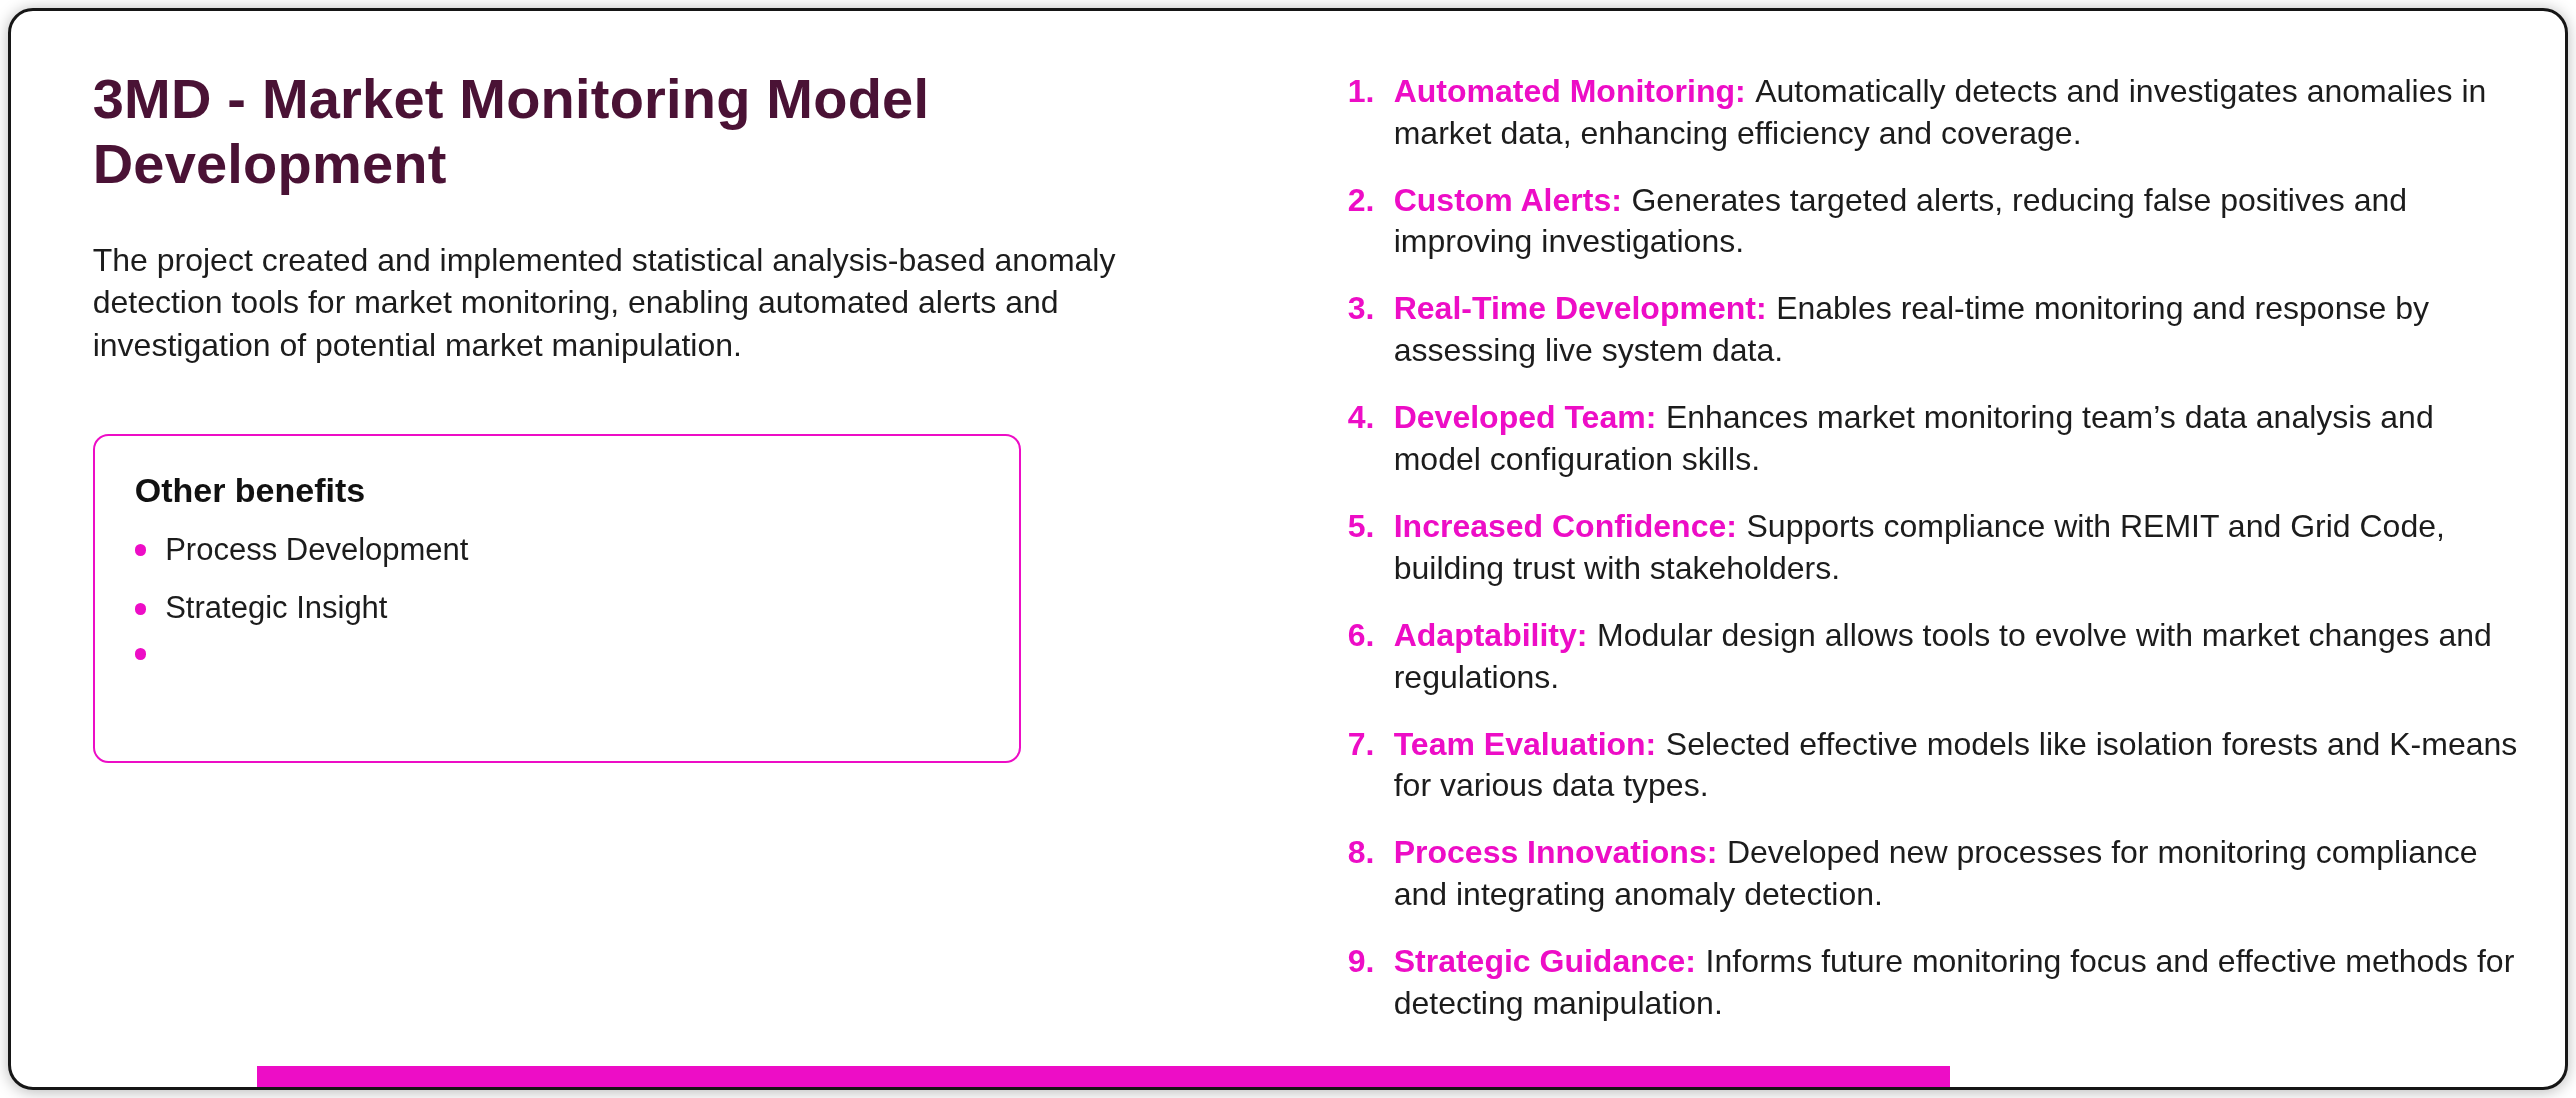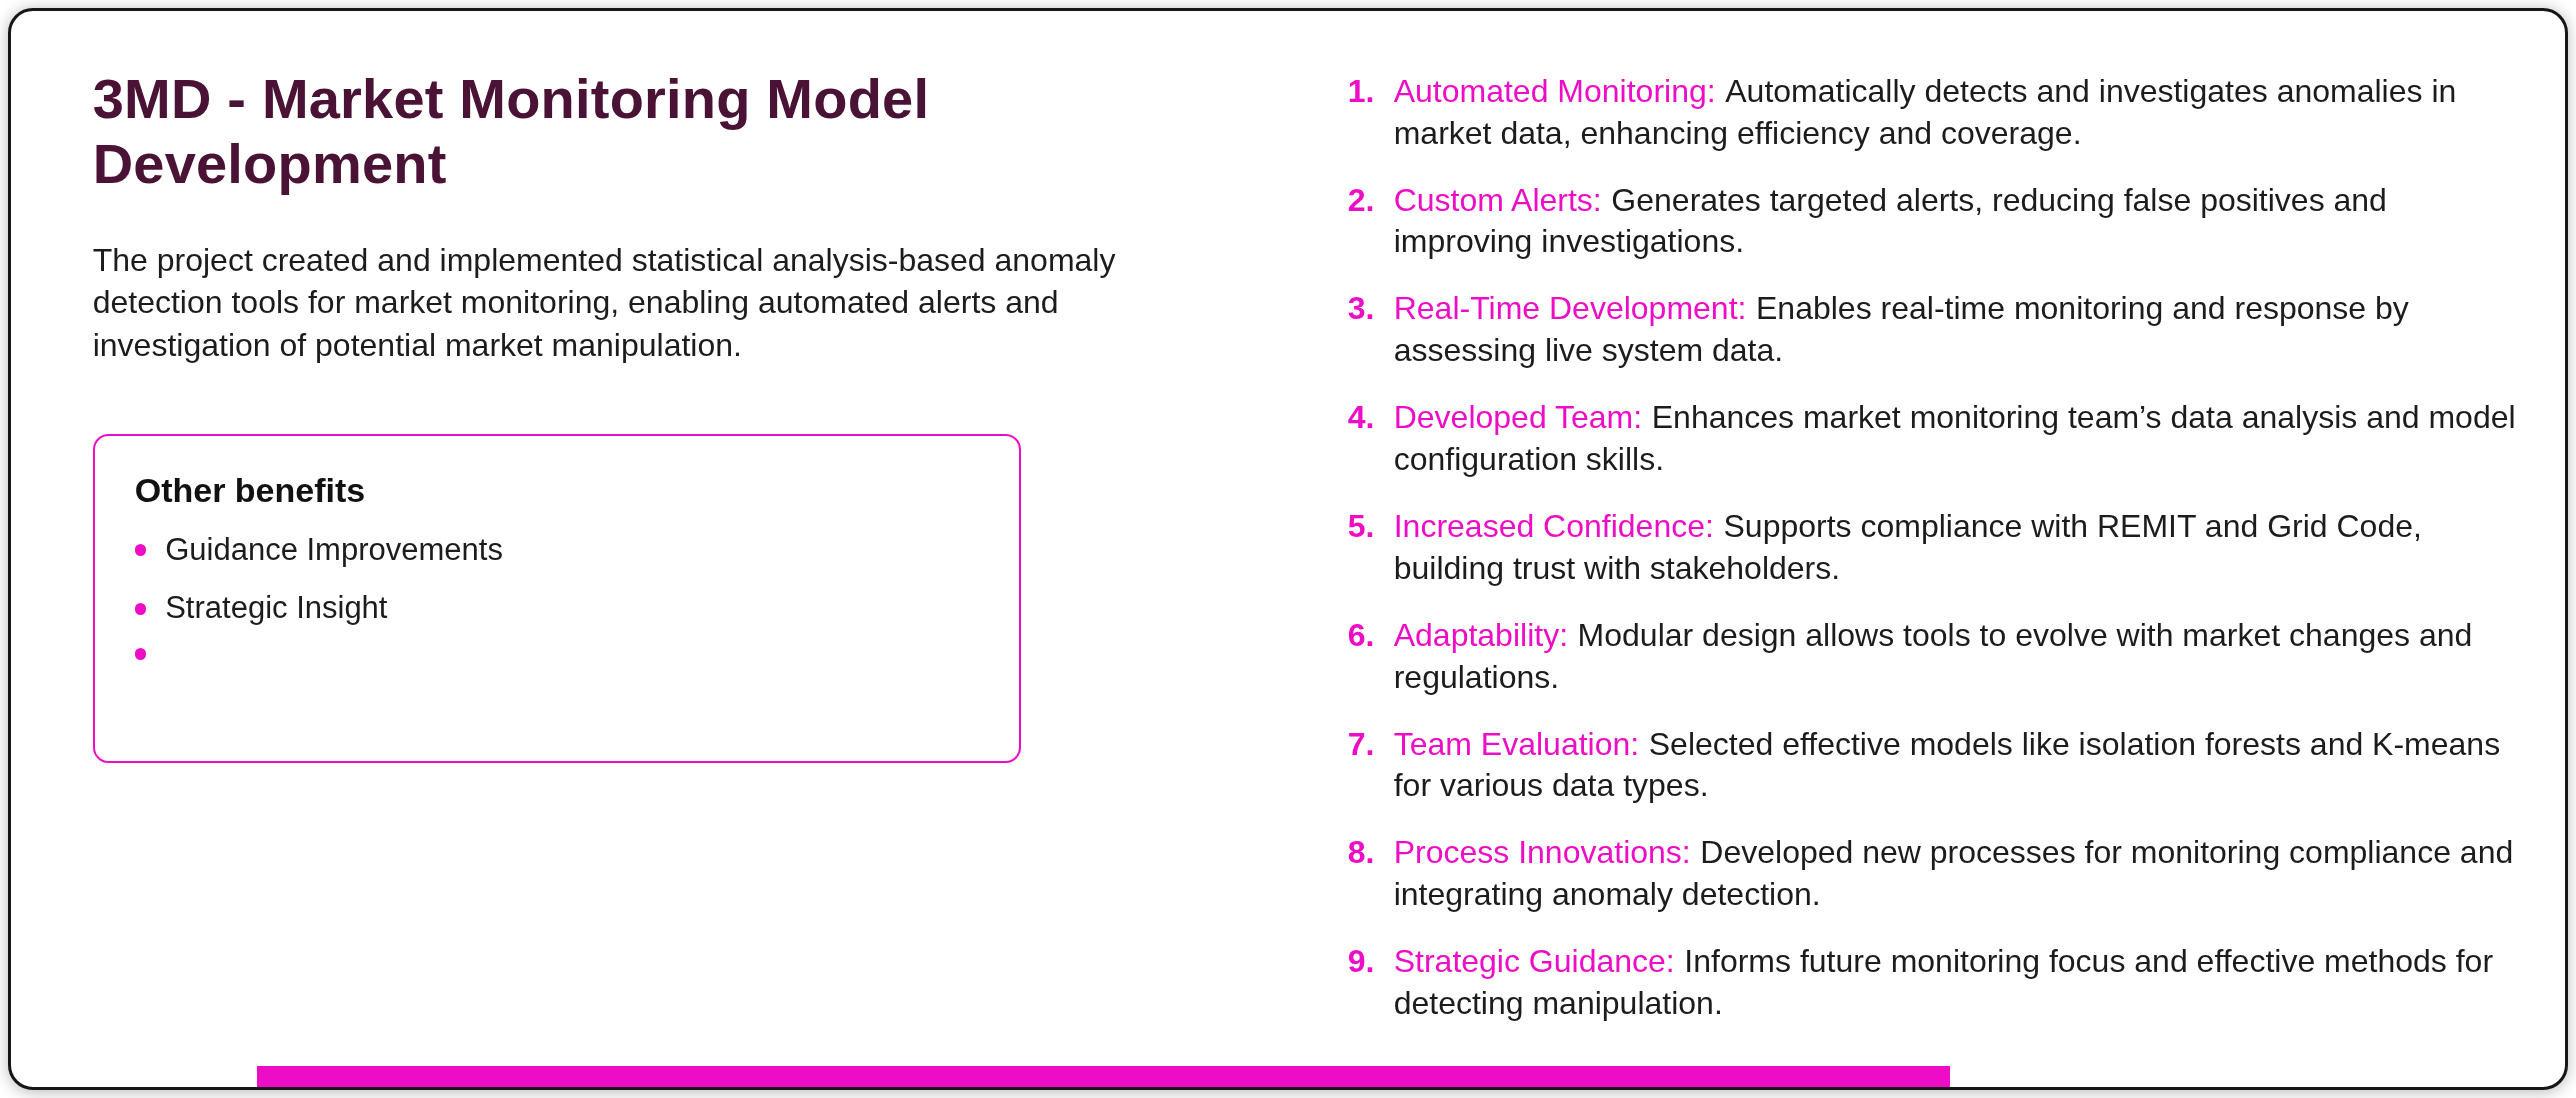--- a/index.html
+++ b/index.html
@@ -42,42 +42,42 @@
   }
   .dot{
     width:11.5px;height:11.5px;border-radius:50%;background:var(--accent);flex:none;
   }
   .right-col{position:absolute;left:1337px;top:60px;width:1177px;}
   .num-item{display:flex;margin-bottom:25px;font-size:32px;line-height:1.31;}
   .num{
     flex:none;width:46px;color:var(--accent);font-weight:700;
   }
   .item-text{margin:0;flex:1;}
-  .item-label{color:var(--accent);font-weight:400;margin-right:9.6px;}
+  .item-label{color:var(--accent);font-weight:700;margin-right:9.6px;}
   .bottom-bar{
     position:absolute;bottom:0;left:246px;width:1693px;height:21px;
     background:var(--accent);
   }
 </style>
 </head>
 <body>
 
 <div class="slide">
 
   <div class="left-col">
     <h1 class="slide-title">3MD - Market Monitoring Model Development</h1>
     <p class="intro">The project created and implemented statistical analysis-based anomaly detection tools for market monitoring, enabling automated alerts and investigation of potential market manipulation.</p>
   </div>
 
   <div class="benefits-box">
     <h2 class="benefits-heading">Other benefits</h2>
     <ul class="benefits-list">
       <li class="benefit-item">
         <span class="dot"></span>
-        <span>Guidance Improvements</span>
+        <span>Process Development</span>
       </li>
       <li class="benefit-item">
         <span class="dot"></span>
         <span>Strategic Insight</span>
       </li>
       <li class="benefit-item">
         <span class="dot"></span>
       </li>
     </ul>
   </div>

